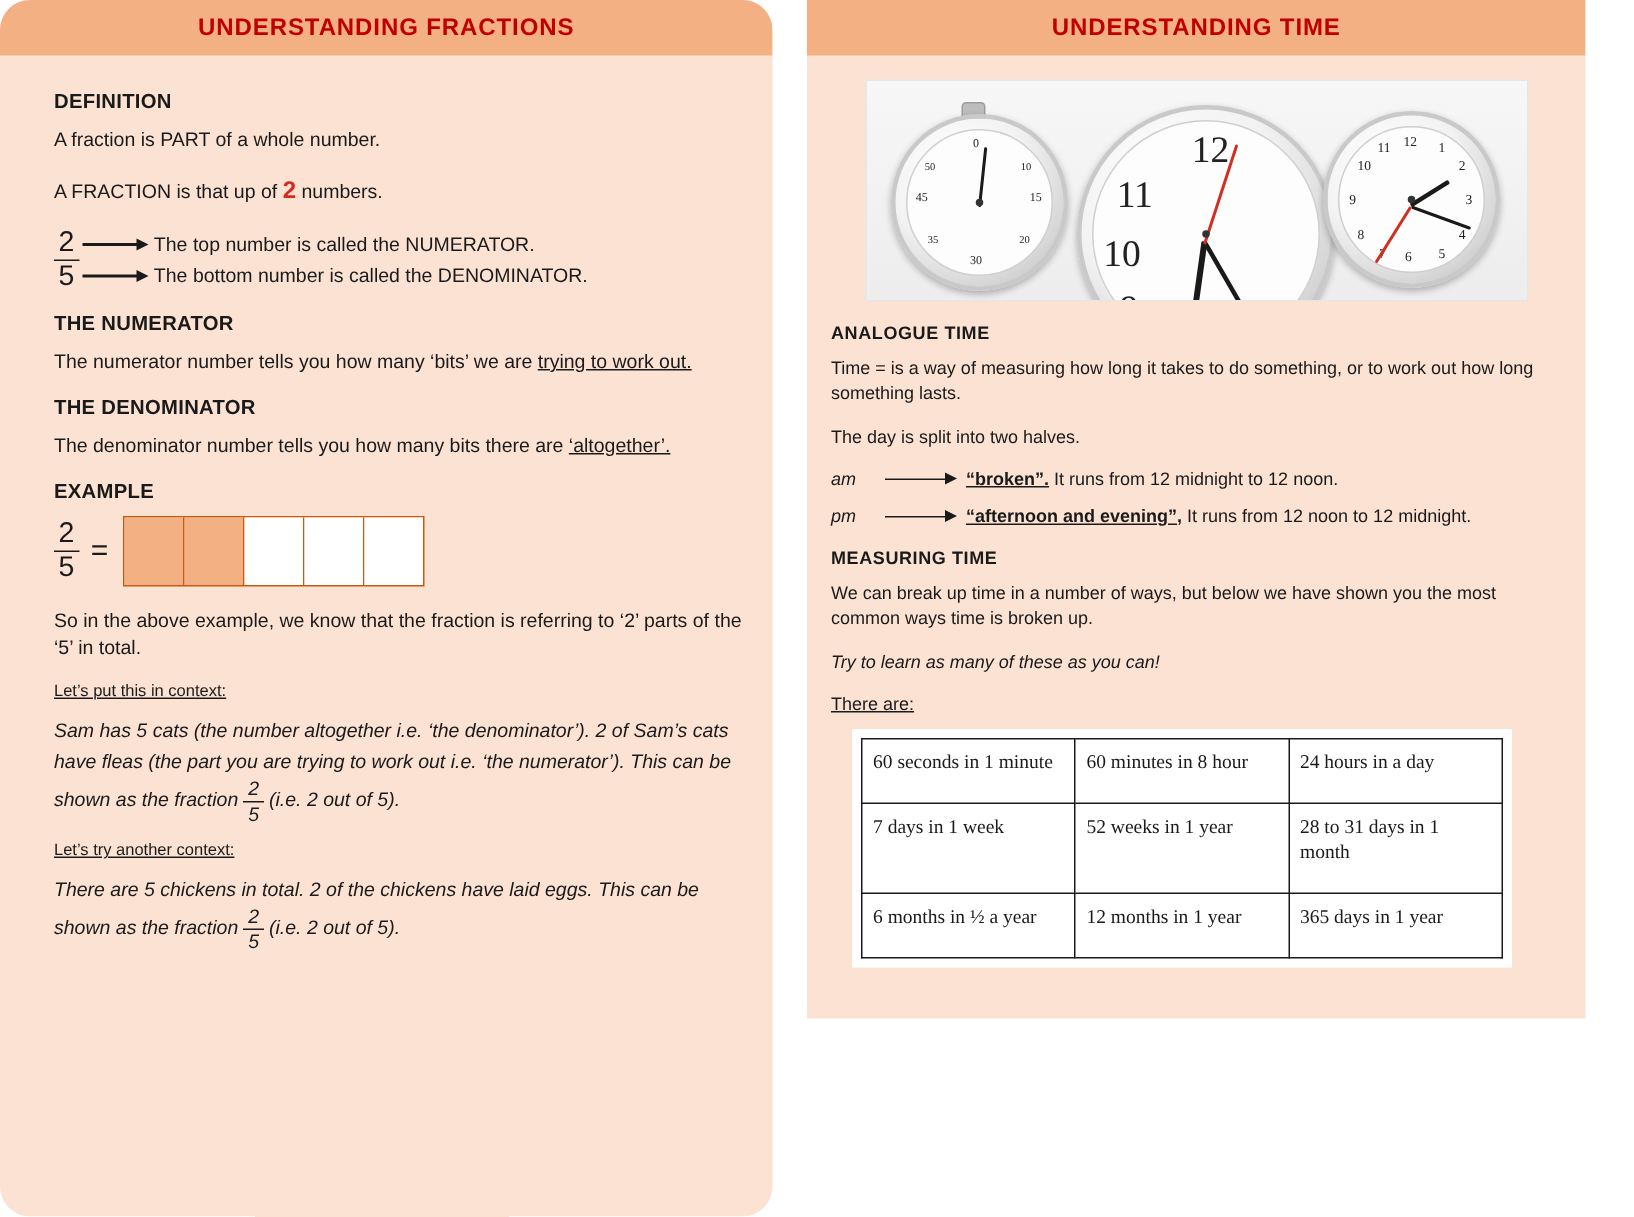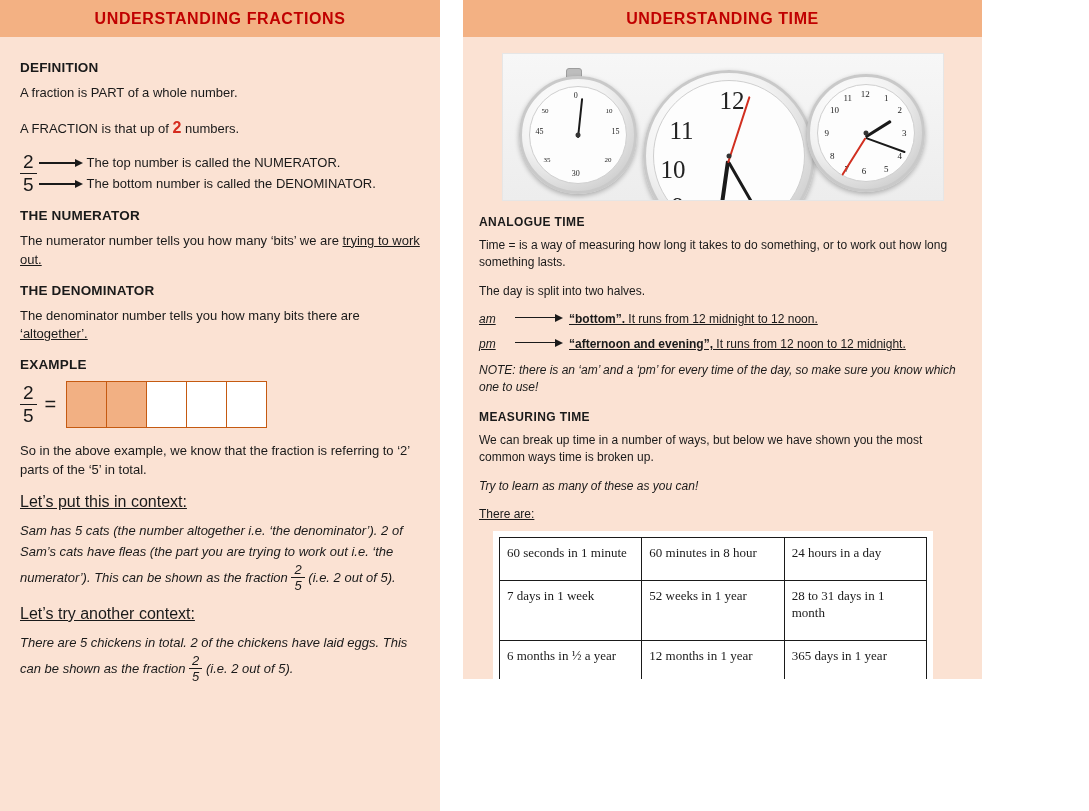--- a/index.html
+++ b/index.html
@@ -20,38 +20,39 @@
     height: 811px;
     gap: 23px;
     background: #ffffff;
   }
   .panel {
     background: #fbe2d3;
     position: relative;
     overflow: hidden;
   }
   .panel-left {
-    width: 440px;
+    width: 515px;
     height: 811px;
+    border-radius: 20px;
   }
   .panel-right {
     width: 519px;
     height: 679px;
   }
   .panel-header {
     background: #f3b183;
     text-align: center;
     color: #c00000;
     font-weight: bold;
     font-size: 16px;
     letter-spacing: 0.6px;
     padding: 10px 4px 9px 4px;
   }
   .panel-body {
-    padding: 10px 20px 8px 20px;
+    padding: 10px 20px 8px 36px;
   }
   .panel-right .panel-body {
     padding: 8px 16px 8px 16px;
   }
   h3.section {
     font-size: 13.5px;
     font-weight: bold;
     margin: 13px 0 9px 0;
     letter-spacing: 0.2px;
   }
@@ -176,21 +177,21 @@
   .cell.filled { background: #f2b083; }
 
   .context-block {
     font-style: italic;
     font-size: 13px;
     line-height: 1.6;
     margin: 0 0 12px 0;
   }
   .label-link {
     text-decoration: underline;
-    font-size: 16px;
+    font-size: 11px;
     margin: 0 0 10px 0;
   }
 
   
   .clock-image {
     width: 440px;
     height: 146px;
     margin: 8px auto 0 auto;
     background: linear-gradient(#f7f7f7, #ededed);
     border: 1px solid #e6e6e6;
@@ -237,24 +238,23 @@
   .clock-num {
     position: absolute;
     font-family: "Liberation Serif", serif;
     color: #222;
     font-weight: normal;
   }
 
   
   .ampm-row {
     display: flex;
-    align-items: flex-start;
+    align-items: center;
     font-size: 12px;
     margin-bottom: 11px;
-    text-decoration: underline;
   }
   .ampm-row .tag {
     font-style: italic;
     width: 36px;
     font-size: 12px;
   }
   .ampm-row .txt {
     font-size: 12px;
   }
 
@@ -414,30 +414,29 @@
         </div>
       </div>
 
       <h3 class="section">ANALOGUE TIME</h3>
       <p class="body">Time = is a way of measuring how long it takes to do something, or to work out how long something lasts.</p>
       <p class="body">The day is split into two halves.</p>
 
       <div class="ampm-row">
         <span class="tag">am</span>
         <span class="arrow arrow-short"></span>
-        <span class="txt"><span class="bold uline">“bottom”.</span><span> It runs from 12 midnight to 12 noon.</span></span>
+        <span class="txt"><span class="bold uline">“broken”.</span><span> It runs from 12 midnight to 12 noon.</span></span>
       </div>
 
       <div class="ampm-row">
         <span class="tag">pm</span>
         <span class="arrow arrow-short"></span>
         <span class="txt"><span class="bold uline">“afternoon and evening”,</span><span> It runs from 12 noon to 12 midnight.</span></span>
       </div>
 
-      <p class="body ital">NOTE: there is an ‘am’ and a ‘pm’ for every time of the day, so make sure you know which one to use!</p>
 
       <h3 class="section">MEASURING TIME</h3>
       <p class="body">We can break up time in a number of ways, but below we have shown you the most common ways time is broken up.</p>
       <p class="body ital">Try to learn as many of these as you can!</p>
       <p class="label-link" style="font-size:12px;">There are:</p>
 
       <div class="time-table-wrap">
         <table class="time-table">
           <tbody>
               <tr>

